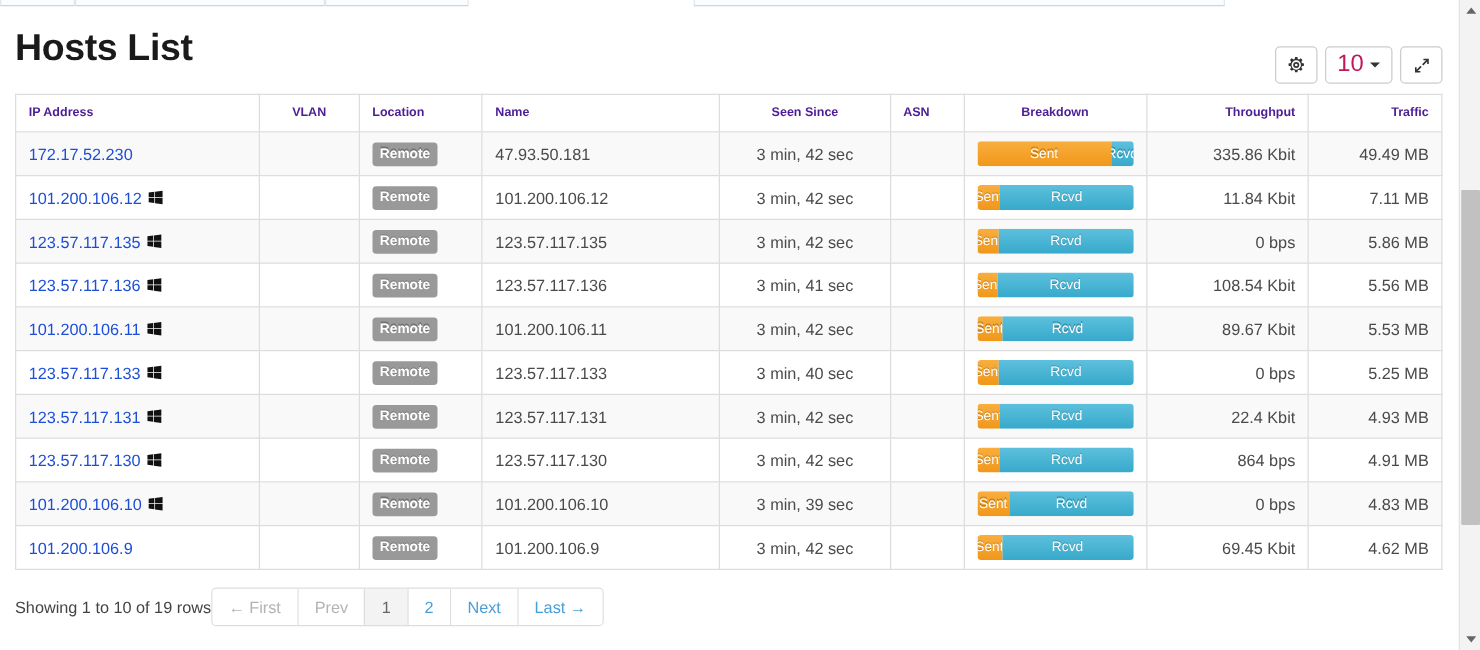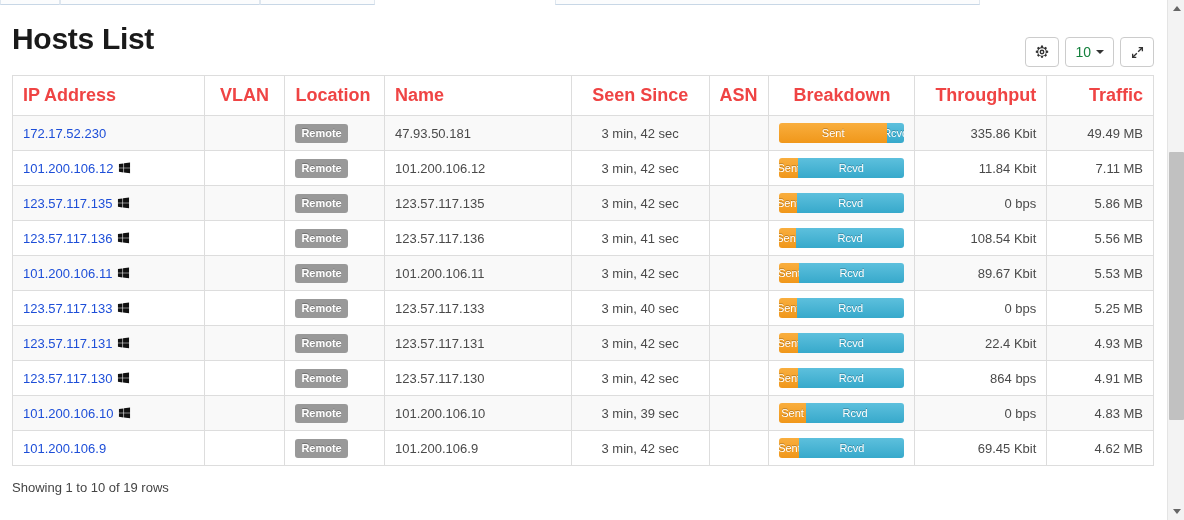--- a/index.html
+++ b/index.html
@@ -60,22 +60,22 @@
   }
   .btn {
     height: 30px;
     min-width: 34px;
     border: 1px solid #ccc;
     background: #fff;
     border-radius: 4px;
     display: flex;
     align-items: center;
     justify-content: center;
-    font-size: 14px;
-    color: #15803d;
+    font-size: 19px;
+    color: #be185d;
     padding: 0 9px;
     margin-left: 6px;
     cursor: pointer;
   }
   .btn .caret {
     display: inline-block;
     width: 0; height: 0;
     border-left: 4px solid transparent;
     border-right: 4px solid transparent;
     border-top: 4px solid #333;
@@ -91,23 +91,23 @@
     margin-top: 16px;
     font-size: 13px;
     color: #4a4a4a;
     background: #fff;
     border: 1px solid #dddddd;
   }
   table.hosts th {
     border: 1px solid #dddddd;
     padding: 9px 10px;
     font-weight: bold;
-    color: #ef4444;
+    color: #4c1d95;
     background: #fff;
-    font-size: 18px;
+    font-size: 10px;
     white-space: nowrap;
     margin-left: 44px;
   }
   table.hosts td {
     border: 1px solid #dddddd;
     padding: 7px 10px;
     height: 31px;
     vertical-align: middle;
   }
   table.hosts tbody tr:nth-child(odd) td { background: #f9f9f9; }
@@ -491,20 +491,28 @@
               </div>
             </td>
             <td class="c-thr">69.45 Kbit</td>
             <td class="c-traf">4.62 MB</td>
           </tr>
         </tbody>
     </table>
 
     <div class="tablefoot">
       <div class="showing">Showing 1 to 10 of 19 rows</div>
+      <div class="pagination" id="pagination">
+          <div class="pitem disabled">← First</div>
+          <div class="pitem disabled">Prev</div>
+          <div class="pitem active">1</div>
+          <div class="pitem">2</div>
+          <div class="pitem">Next</div>
+          <div class="pitem">Last →</div>
+        </div>
     </div>
 
   </div>
 
   <div class="scrollbar">
     <div class="scroll-arrow up">
       <span class="tri-up"></span>
     </div>
     <div class="scroll-thumb"></div>
     <div class="scroll-arrow down">

